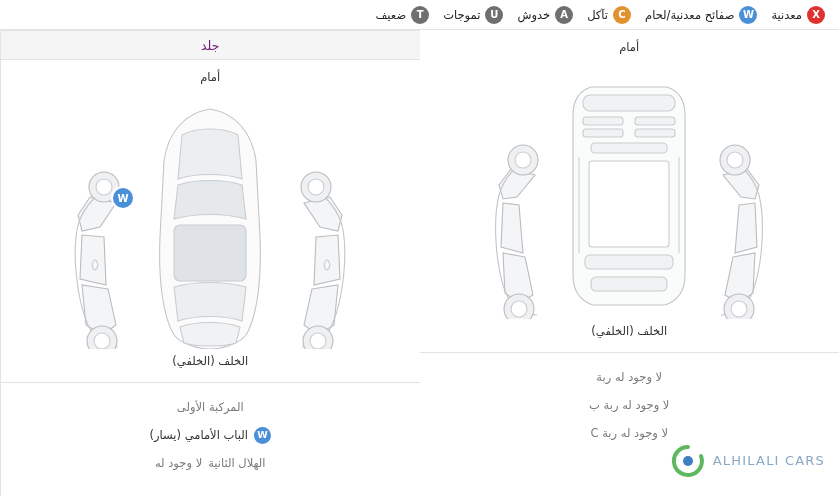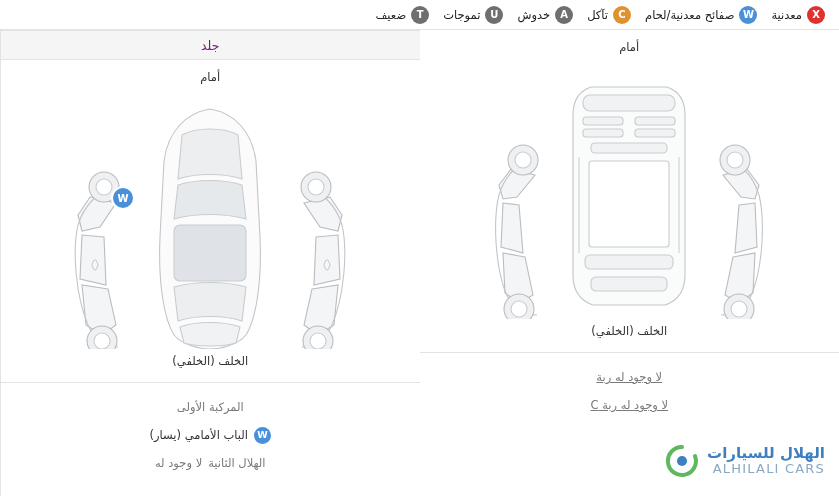--- a/index.html
+++ b/index.html
@@ -117,21 +117,21 @@
   .mini-badge {
     width: 17px; height: 17px;
     border-radius: 50%;
     background: #4a90d9;
     color: #fff;
     font-size: 9.5px;
     font-weight: bold;
     display: flex; align-items: center; justify-content: center;
   }
   .notes-right { text-align: center; }
-  .notes-right .note-row { justify-content: center; text-decoration: underline; }
+  .notes-right .note-row { justify-content: center; }
 
   
   .diagram-badge {
     position: absolute;
     width: 20px; height: 20px;
     border-radius: 50%;
     background: #4a90d9;
     color: #fff;
     font-size: 10px;
     font-weight: bold;
@@ -269,20 +269,23 @@
 
         <div class="caption caption-bottom">الخلف (الخلفي)</div>
 
         <div class="divider"></div>
 
         <div class="notes notes-right">
           <div class="note-row">
             <span>لا وجود له  ربة</span>
           </div>
           <div class="note-row">
+            <span>لا وجود له  ربة ب</span>
+          </div>
+          <div class="note-row">
             <span>لا وجود له  ربة C</span>
           </div>
         </div>
       </div>
     </div>
 
     <div class="panel left-panel">
       <div class="panel-header">جلد</div>
 
       <div class="panel-body">
@@ -362,18 +365,17 @@
   </div>
 
   <div class="logo">
     <div class="logo-mark">
       <svg width="34" height="34" viewBox="0 0 34 34">
         <path d="M17 3 a14 14 0 1 0 13 9" fill="none" stroke="#5fb85f" stroke-width="4" stroke-linecap="round"></path>
         <circle cx="17" cy="17" r="5" fill="#3d7fc1"></circle>
       </svg>
     </div>
     <div class="logo-text">
-      <div class="logo-ar">الهلال للسيارات</div>
       <div class="logo-en">ALHILALI CARS</div>
     </div>
   </div>
 
 </div>
 
 </body></html>

